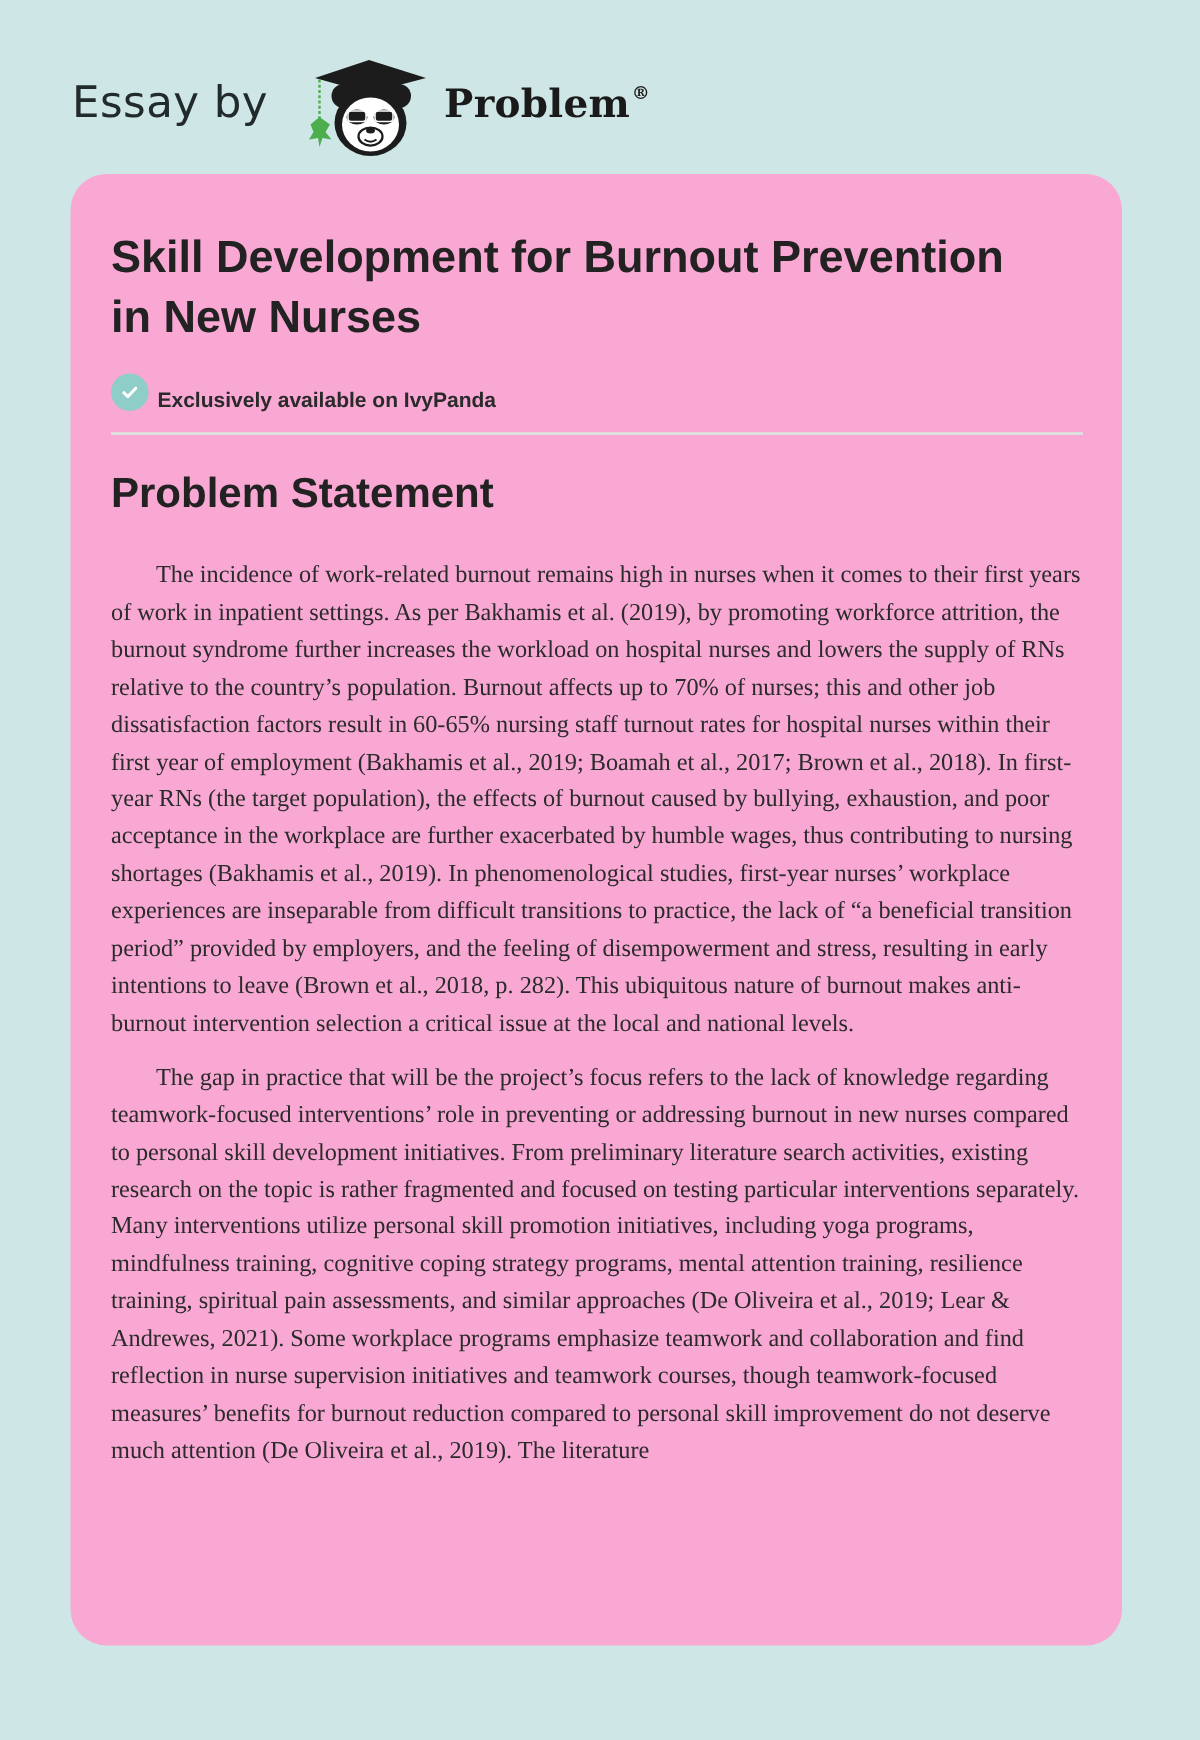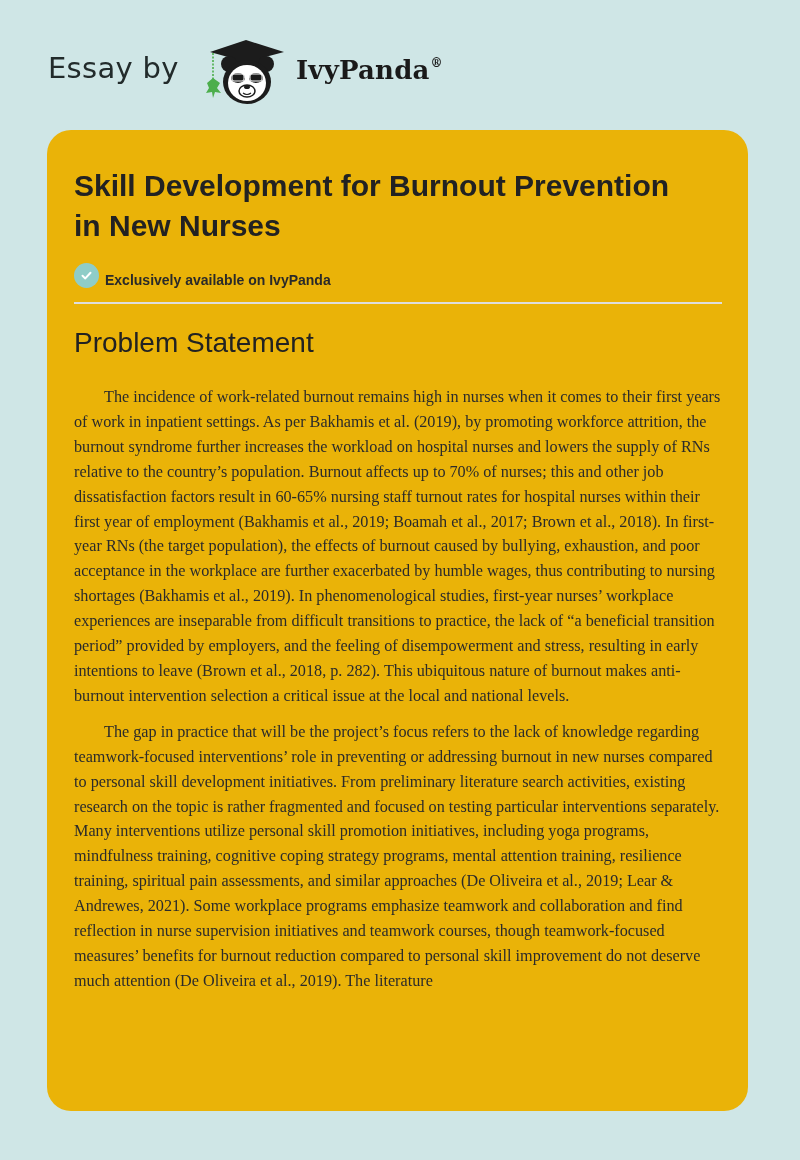--- a/index.html
+++ b/index.html
@@ -41,23 +41,23 @@
       color: #1a1a1a;
       letter-spacing: 0.2px;
     }
     .brand sup {
       font-size: 12px;
       vertical-align: 12px;
       margin-left: 1px;
     }
     .card {
       position: absolute;
-      left: 47px; top: 130px;
+      left: 47px; top: 116px;
       width: 701px; height: 981px;
-      background: #eab308;
+      background: #f9a8d4;
       border-radius: 24px;
       overflow: hidden;
     }
     .title {
       position: absolute;
       left: 27px; top: 36px;
       width: 620px;
       font-family: "Liberation Sans", sans-serif;
       font-weight: bold;
       font-size: 30px;
@@ -88,21 +88,21 @@
     .divider {
       position: absolute;
       left: 27px; top: 172px;
       width: 648px; height: 2px;
       background: #dedede;
     }
     .section-heading {
       position: absolute;
       left: 27px; top: 197px;
       font-family: "Liberation Sans", sans-serif;
-      font-weight: normal;
+      font-weight: bold;
       font-size: 28px;
       color: #222;
     }
     .body-text {
       position: absolute;
       left: 27px; top: 255px;
       width: 652px;
       font-family: Liberation Serif, serif;
       font-size: 16.2px;
       line-height: 24.9px;
@@ -136,21 +136,21 @@
     <ellipse cx="36" cy="42" rx="7" ry="5" fill="#1c1c1c"></ellipse>
     <ellipse cx="54" cy="42" rx="7" ry="5" fill="#1c1c1c"></ellipse>
     <rect x="30" y="38" width="12" height="7" rx="2" fill="none" stroke="#ffffff" stroke-width="1"></rect>
     <rect x="48" y="38" width="12" height="7" rx="2" fill="none" stroke="#ffffff" stroke-width="1"></rect>
     <line x1="42" y1="41" x2="48" y2="41" stroke="#ffffff" stroke-width="1"></line>
 
     <ellipse cx="45" cy="55" rx="8" ry="6" fill="none" stroke="#1c1c1c" stroke-width="1.5"></ellipse>
     <ellipse cx="45" cy="51" rx="3" ry="2" fill="#1c1c1c"></ellipse>
     <path d="M41,57 Q45,60 49,57" fill="none" stroke="#1c1c1c" stroke-width="1.2"></path>
   </svg>
-  <span class="brand"><span>IvyPanda</span><sup>®</sup></span>
+  <span class="brand"><span>Problem</span><sup>®</sup></span>
 </div>
 
 <div class="card">
   <h1 class="title">Skill Development for Burnout Prevention in New Nurses</h1>
 
   <div class="exclusive">
     <span class="check-badge">
       <svg width="13" height="13" viewBox="0 0 13 13">
         <path d="M2.5,6.8 L5.3,9.4 L10.5,3.8" fill="none" stroke="#ffffff" stroke-width="2" stroke-linecap="round" stroke-linejoin="round"></path>
       </svg>

